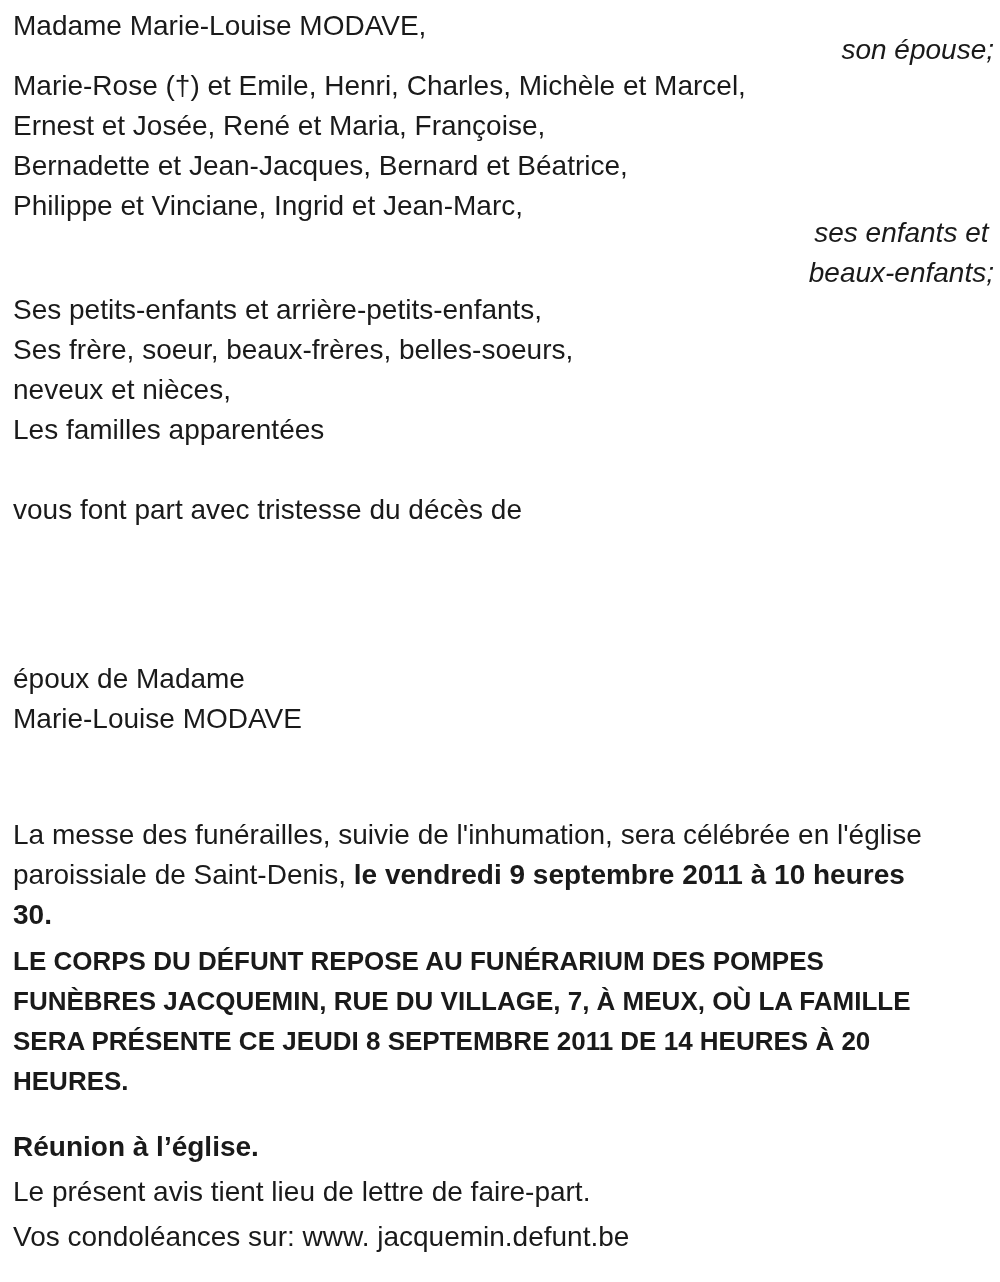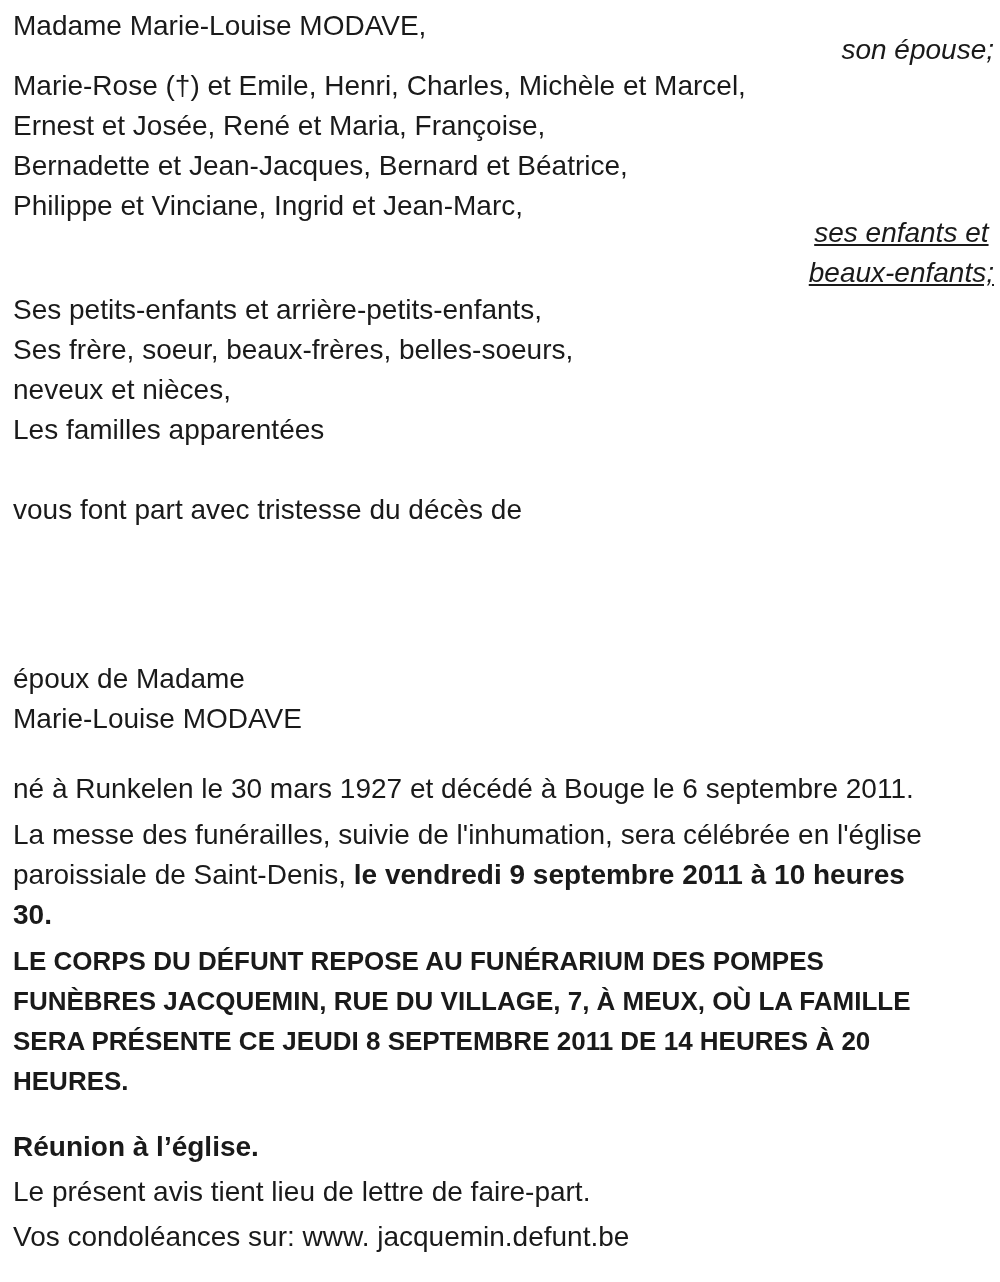--- a/index.html
+++ b/index.html
@@ -40,21 +40,21 @@
     line-height: 48px;
   }
   .caps {
     font-size: 26px;
     font-weight: 700;
   }
   
   #spouse-name        { top: 6px; }
   #spouse-relation    { top: 30px; }
   #children-names     { top: 66px; }
-  #children-relation  { top: 213px; text-decoration: underline; }
+  #children-relation  { top: 213px; }
   #relatives-list     { top: 290px; }
   #announcement-intro { top: 490px; }
   #deceased-name      { top: 568px; }
   #spouse-of          { top: 659px; }
   #birth-death-line   { top: 769px; }
   #ceremony-details   { top: 815px; }
   #repose-notice      { top: 941px; }
   #church-meeting     { top: 1127px; }
   #faire-part-notice  { top: 1172px; }
   #condolences-line   { top: 1217px; }
@@ -85,21 +85,20 @@
 
   <p class="p" id="relatives-list">Ses petits-enfants et arrière-petits-enfants,
 Ses frère, soeur, beaux-frères, belles-soeurs,
 neveux et nièces,
 Les familles apparentées</p>
 
 
   <p class="p" id="spouse-of">époux de Madame
 Marie-Louise MODAVE</p>
 
-  <p class="p" id="birth-death-line">né à Runkelen le 30 mars 1927 et décédé à Bouge le 6 septembre 2011.</p>
 
   <p class="p" id="ceremony-details"><span>La messe des funérailles, suivie de l'inhumation, sera célébrée en l'église</span><br><span>paroissiale de Saint-Denis, </span><span class="bold">le vendredi 9 septembre 2011 à 10 heures</span><br><span class="bold">30.</span></p>
 
   <p class="p caps" id="repose-notice">LE CORPS DU DÉFUNT REPOSE AU FUNÉRARIUM DES POMPES
 FUNÈBRES JACQUEMIN, RUE DU VILLAGE, 7, À MEUX, OÙ LA FAMILLE
 SERA PRÉSENTE CE JEUDI 8 SEPTEMBRE 2011 DE 14 HEURES À 20
 HEURES.</p>
 
   <p class="p bold" id="church-meeting">Réunion à l’église.</p>
 

